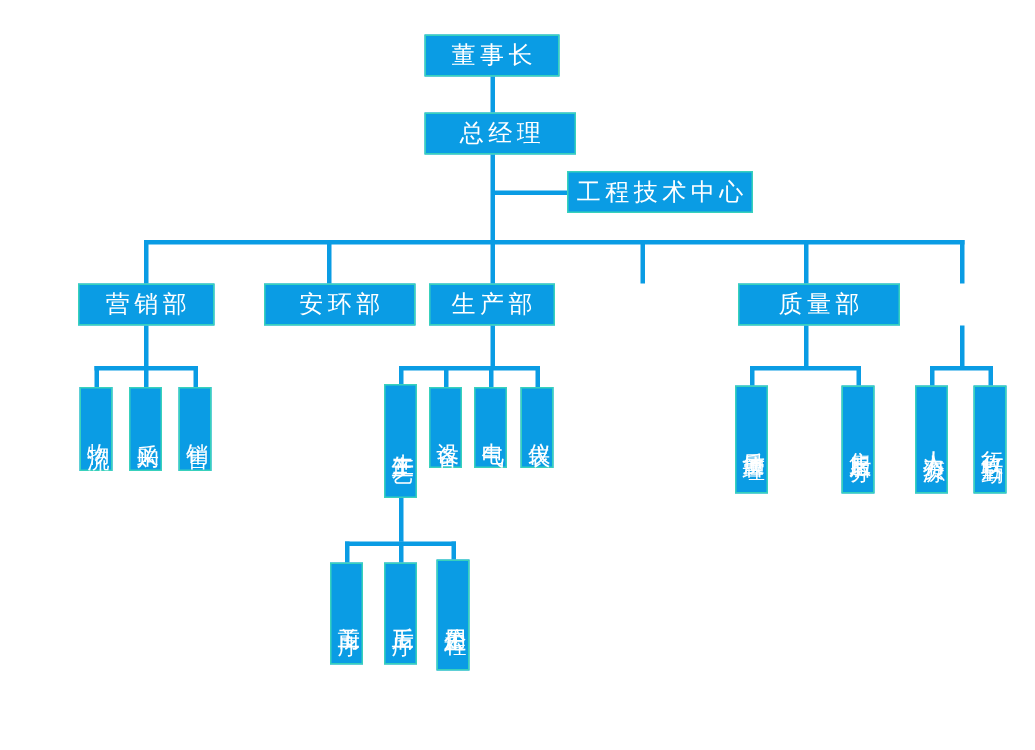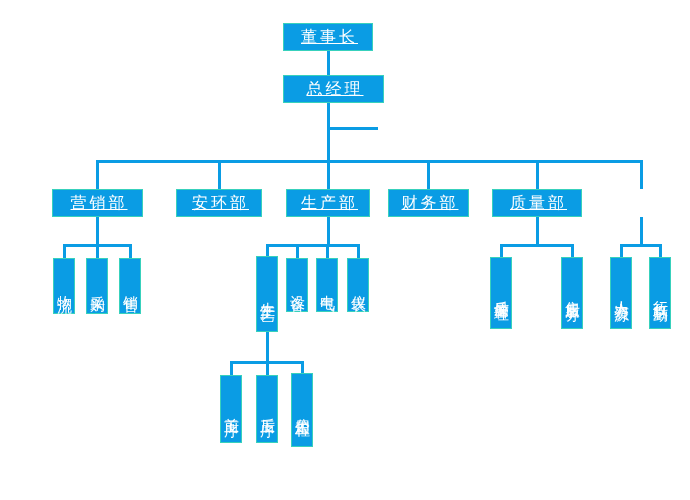--- a/index.html
+++ b/index.html
@@ -20,21 +20,20 @@
     border:1px solid var(--box-border,#38d1bc);
     color:var(--text,#ffffff);
     display:flex;align-items:center;justify-content:center;
     box-sizing:border-box;
   }
   .node.h span{
     font-size:16px;
     letter-spacing:3px;
     white-space:nowrap;
     text-indent:3px; 
-    text-decoration:underline;
   }
   .node.v span{
     writing-mode:vertical-rl;
     text-orientation:upright;
     font-size:15px;
     letter-spacing:2px;
   }
 </style>
 </head>
 <body>
@@ -80,34 +79,34 @@
   <div class="cline" style="left:619.5px;top:244px;width:42px;height:3px"></div>
   <div class="cline" style="left:619.5px;top:244px;width:3px;height:13px"></div>
   <div class="cline" style="left:658.5px;top:244px;width:3px;height:13px"></div>
 
   <div class="node h" style="left:283px;top:23px;width:90px;height:28px">
       <span>董事长</span>
     </div>
   <div class="node h" style="left:283px;top:75px;width:101px;height:28px">
       <span>总经理</span>
     </div>
+  <div class="node h" style="left:378px;top:114px;width:124px;height:28px">
+      <span>工程技术中心</span>
+    </div>
 
   <div class="node h" style="left:52px;top:189px;width:91px;height:28px">
       <span>营销部</span>
     </div>
-  <div class="node h" style="left:176px;top:189px;width:86px;height:28px">
+  <div class="node h" style="left:176px;top:189px;width:101px;height:28px">
       <span>安环部</span>
     </div>
   <div class="node h" style="left:286px;top:189px;width:84px;height:28px">
       <span>生产部</span>
     </div>
-  <div class="node h" style="left:388px;top:189px;width:81px;height:28px">
-      <span>财务部</span>
-    </div>
-  <div class="node h" style="left:492px;top:189px;width:90px;height:28px">
+  <div class="node h" style="left:492px;top:189px;width:108px;height:28px">
       <span>质量部</span>
     </div>
 
   <div class="node v" style="left:53px;top:258px;width:22px;height:56px">
       <span>物流</span>
     </div>
   <div class="node v" style="left:86px;top:258px;width:22px;height:56px">
       <span>采购</span>
     </div>
   <div class="node v" style="left:119px;top:258px;width:22px;height:56px">

